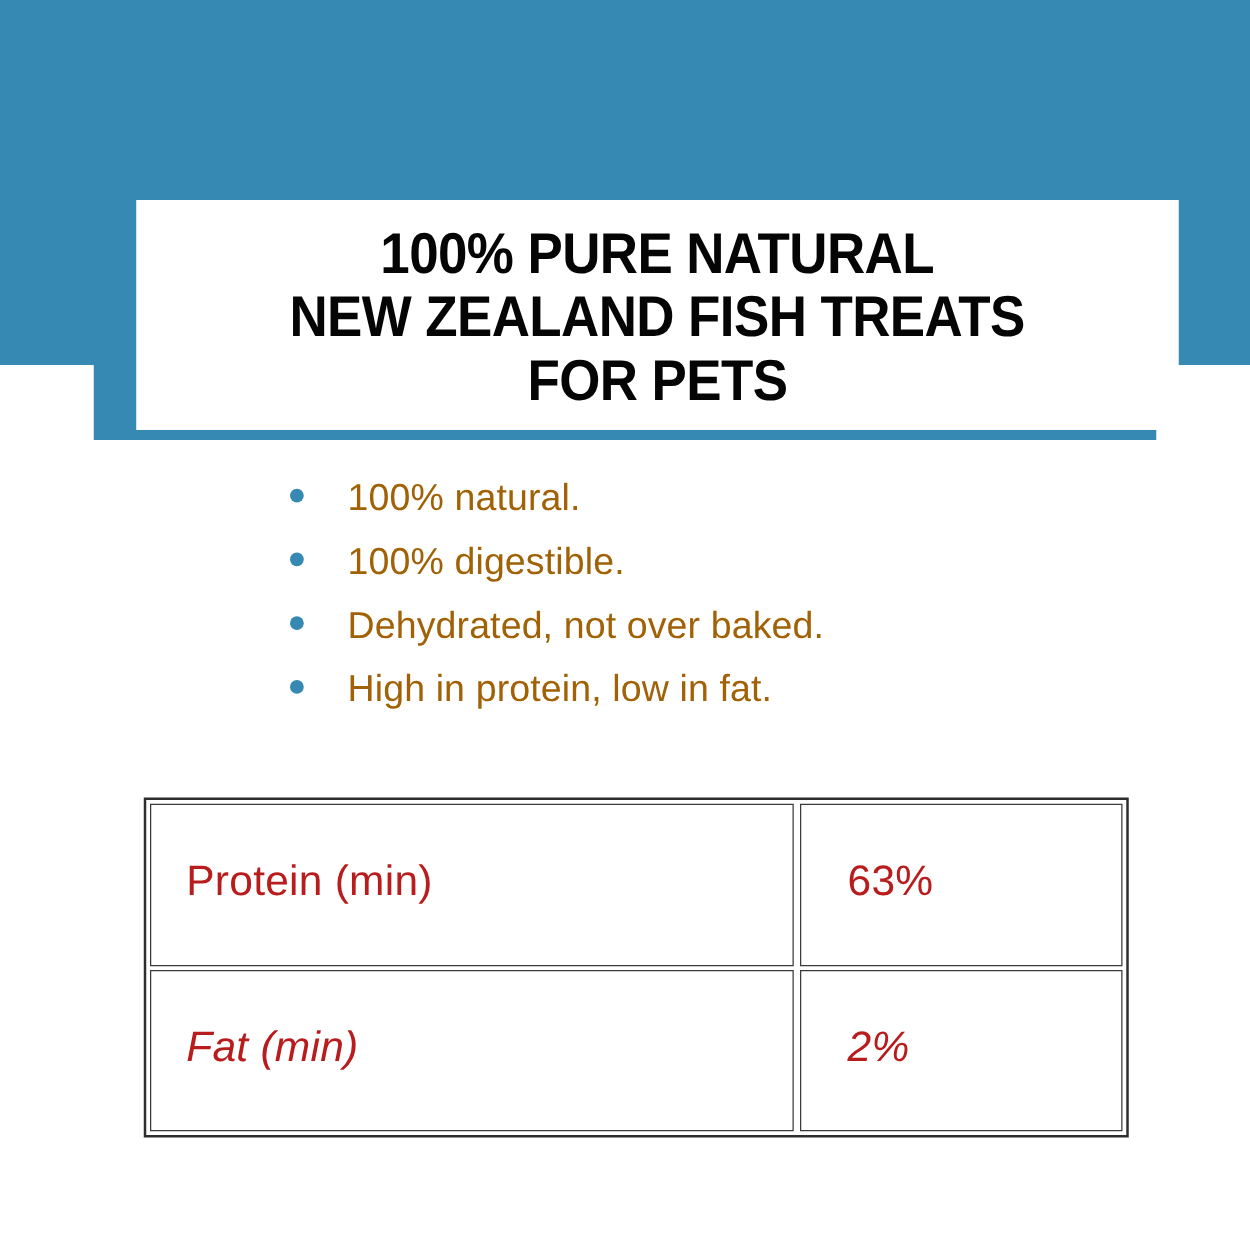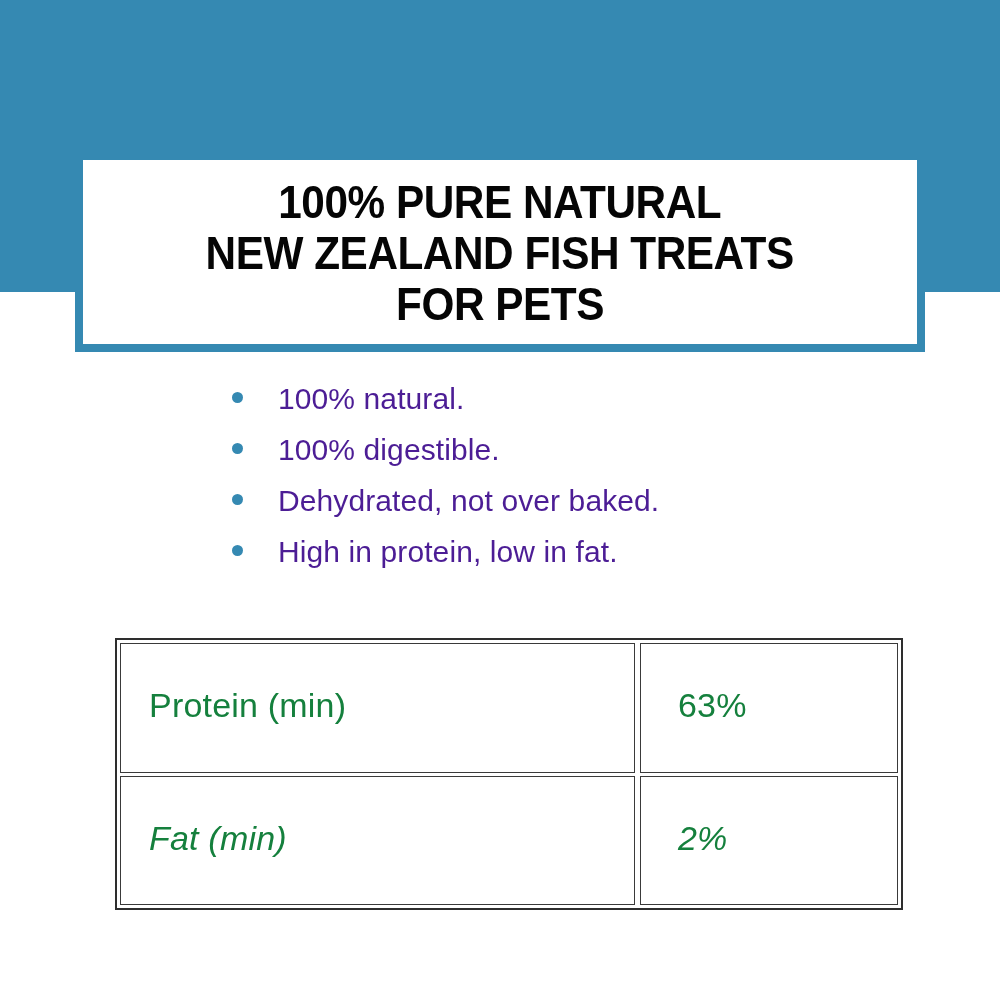--- a/index.html
+++ b/index.html
@@ -45,20 +45,21 @@
   .title-card {
     width: 100%;
     height: 100%;
     background: #ffffff;
     box-sizing: border-box;
     display: flex;
     flex-direction: column;
     align-items: center;
     justify-content: center;
     padding-top: 2px;
+    margin-left: 26px;
   }
   .title-line {
     font-family: "Liberation Sans", sans-serif;
     font-weight: 700;
     font-size: 46px;
     line-height: 51px;
     letter-spacing: -0.5px;
     color: #050505;
     text-align: center;
     white-space: nowrap;
@@ -88,21 +89,21 @@
     background: #3589b2;
     flex: 0 0 auto;
     position: relative;
     top: -6px;
   }
   .bullet-text {
     margin-left: 35px;
     font-family: "Liberation Sans", sans-serif;
     font-size: 30px;
     line-height: 34px;
-    color: #4c1d95;
+    color: #a16207;
     letter-spacing: 0.1px;
     white-space: nowrap;
   }
   .table-outer {
     position: absolute;
     left: 115px;
     top: 638px;
     width: 788px;
     height: 272px;
     border: 2px solid #2e2e2e;
@@ -125,21 +126,21 @@
     margin-top: 3px;
     font-style: italic;
   }
   .cell {
     border: 1.5px solid #3a3a3a;
     box-sizing: border-box;
     display: flex;
     align-items: center;
     background: #ffffff;
     font-family: "Liberation Sans", sans-serif;
-    color: #15803d;
+    color: #b91c1c;
     font-size: 34px;
     letter-spacing: 0.2px;
     padding: 0 0 4px 28px;
   }
   .cell-label {
     flex: 0 0 515px;
   }
   .cell-value {
     flex: 1 1 auto;
     margin-left: 5px;

